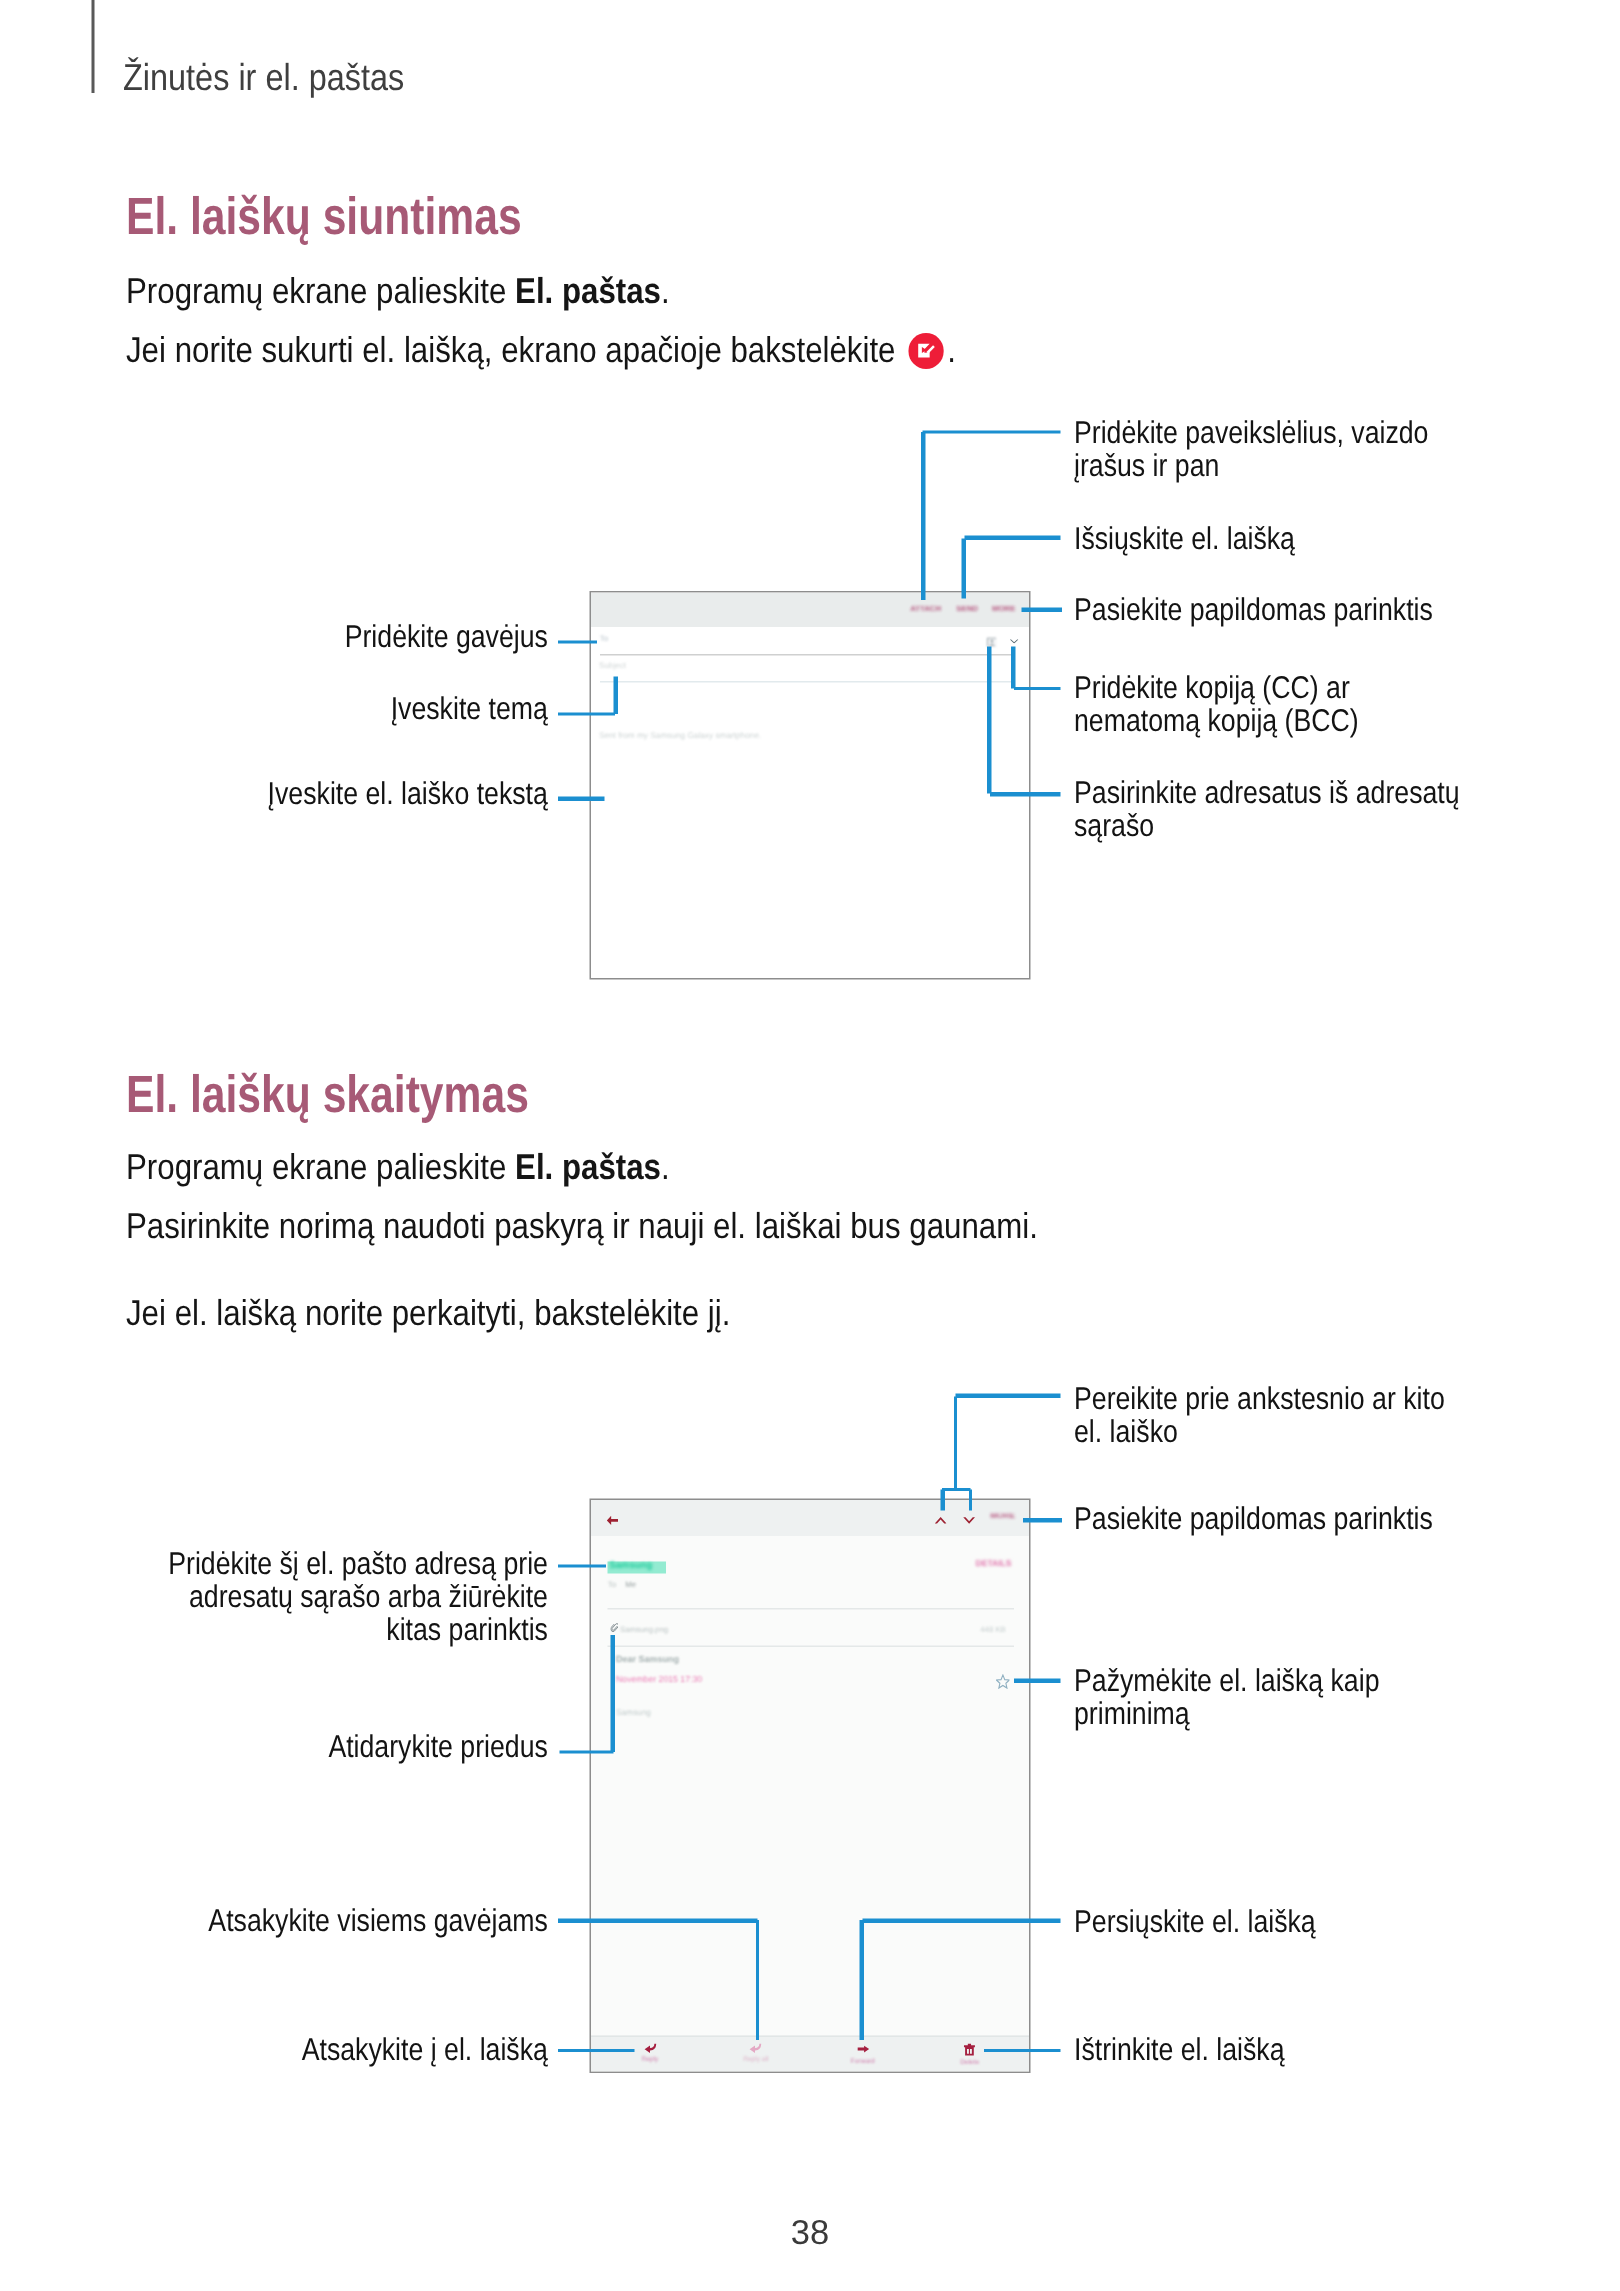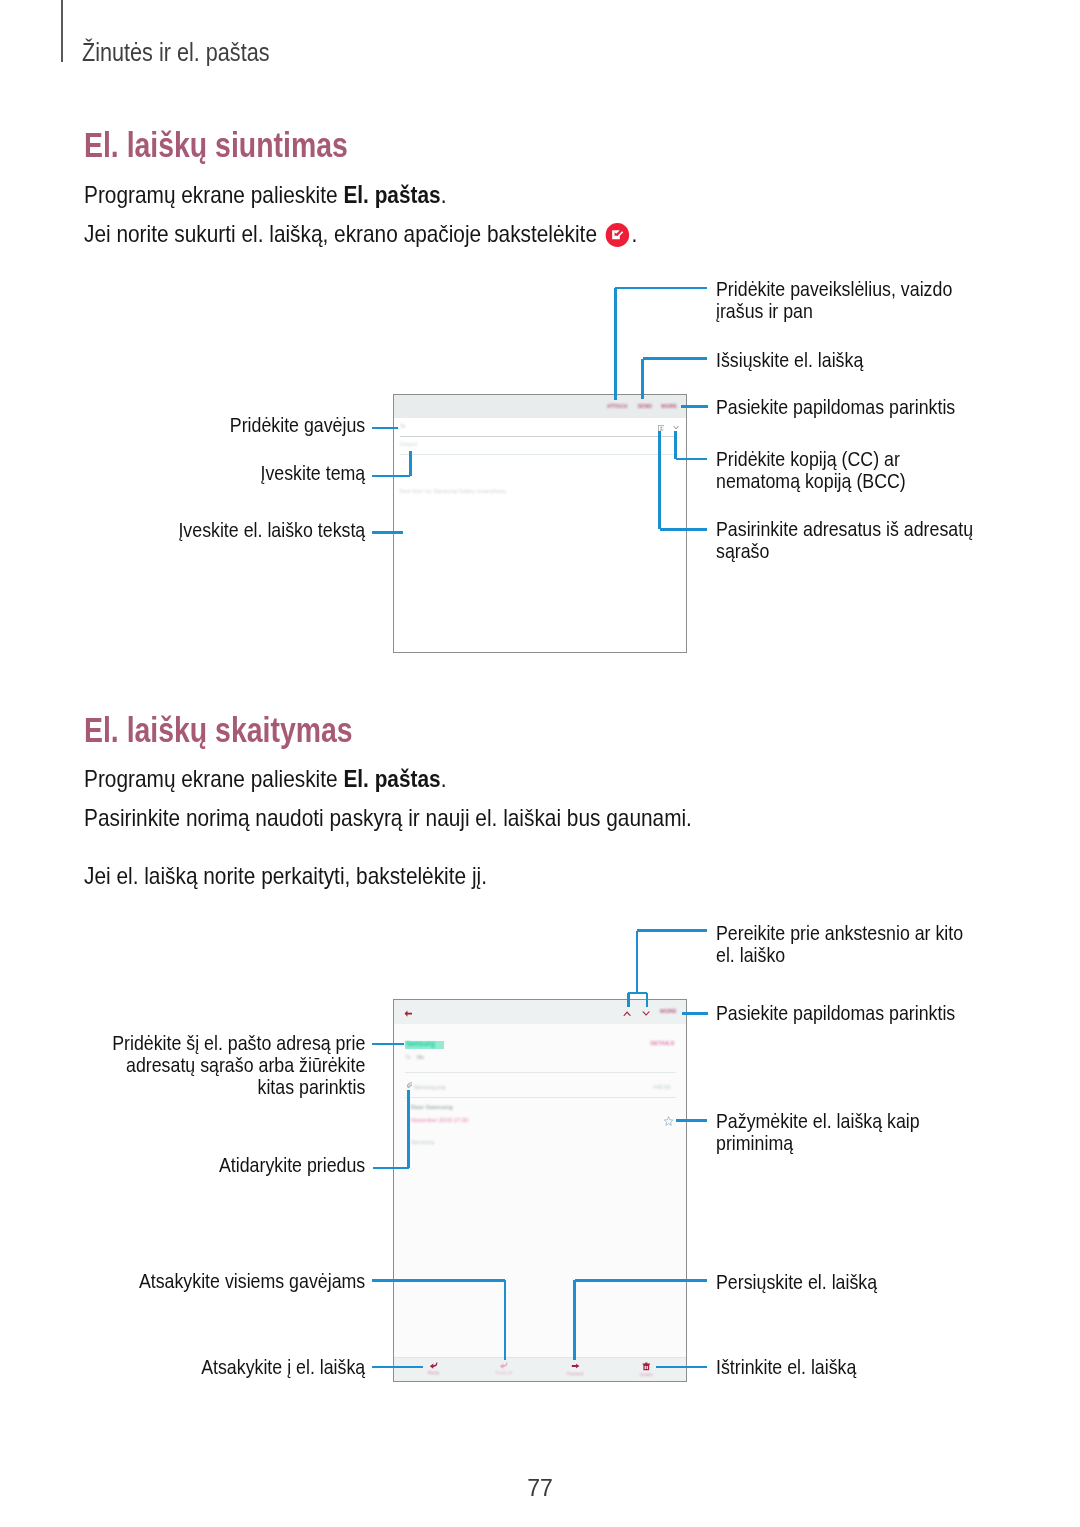--- a/index.html
+++ b/index.html
@@ -40,21 +40,21 @@
 <div class="body-line" style="left:84px;top:220px;"><span>Jei norite sukurti el. laišką, ekrano apačioje bakstelėkite </span><span class="compose-ic"><svg width="27.1" height="23.5" viewBox="0 0 24 24" preserveAspectRatio="none" style="position:absolute;left:0;top:0;">
           <path d="M6.6 7.4 H14.4 L10.8 11.0 V13.4 H13.2 L14.4 12.2 V16.6 H6.6 Z" fill="#fff"></path>
           <path d="M9.1 9.6 L12.3 11.6 L9.1 13.6 Z" fill="#ee1d38"></path>
           <path d="M12.2 12.9 L16.7 8.4 L17.9 9.6 L13.4 14.1 Z" fill="#fff"></path>
           <path d="M11.85 13.3 L11.7 15.3 L13.6 14.8 Z" fill="#fff"></path>
         </svg></span><span>.</span></div>
 <h1 class="sect-title" style="left:84px;top:710px;">El. laiškų skaitymas</h1>
 <div class="body-line" style="left:84px;top:765px;"><span>Programų ekrane palieskite </span><b>El. paštas</b><span>.</span></div>
 <div class="body-line" style="left:84px;top:804px;">Pasirinkite norimą naudoti paskyrą ir nauji el. laiškai bus gaunami.</div>
 <div class="body-line" style="left:84px;top:862px;">Jei el. laišką norite perkaityti, bakstelėkite jį.</div>
-<div class="pagenum">77</div>
+<div class="pagenum">38</div>
 <div class="ann" style="left:716px;top:277.5px;width:289.256px;transform:scaleX(.847);">Pridėkite paveikslėlius, vaizdo įrašus ir pan</div>
 <div class="ann" style="left:716px;top:348.5px;width:324.675px;transform:scaleX(.847);">Išsiųskite el. laišką</div>
 <div class="ann" style="left:716px;top:395.5px;width:342.385px;transform:scaleX(.847);">Pasiekite papildomas parinktis</div>
 <div class="ann" style="left:716px;top:448px;width:259.74px;transform:scaleX(.847);">Pridėkite kopiją (CC) ar nematomą kopiją (BCC)</div>
 <div class="ann" style="left:716px;top:518px;width:318.772px;transform:scaleX(.847);">Pasirinkite adresatus iš adresatų sąrašo</div>
 <div class="ann l" style="left:-107.455px;top:413.5px;width:472.255px;transform:scaleX(.847);">Pridėkite gavėjus</div>
 <div class="ann l" style="left:-107.455px;top:461.5px;width:472.255px;transform:scaleX(.847);">Įveskite temą</div>
 <div class="ann l" style="left:-107.455px;top:518.5px;width:472.255px;transform:scaleX(.847);">Įveskite el. laiško tekstą</div>
 <div class="shot" style="left:393px;top:393.5px;width:294px;height:259px;">
   <div style="position:absolute;left:0;top:0;width:100%;height:23px;background:#e9ecec;"></div>

